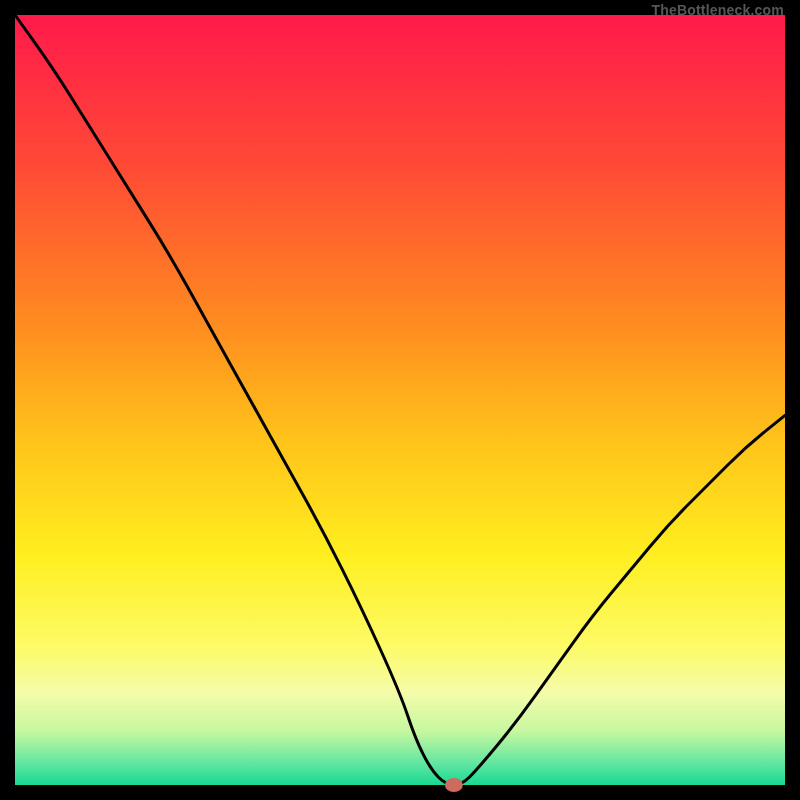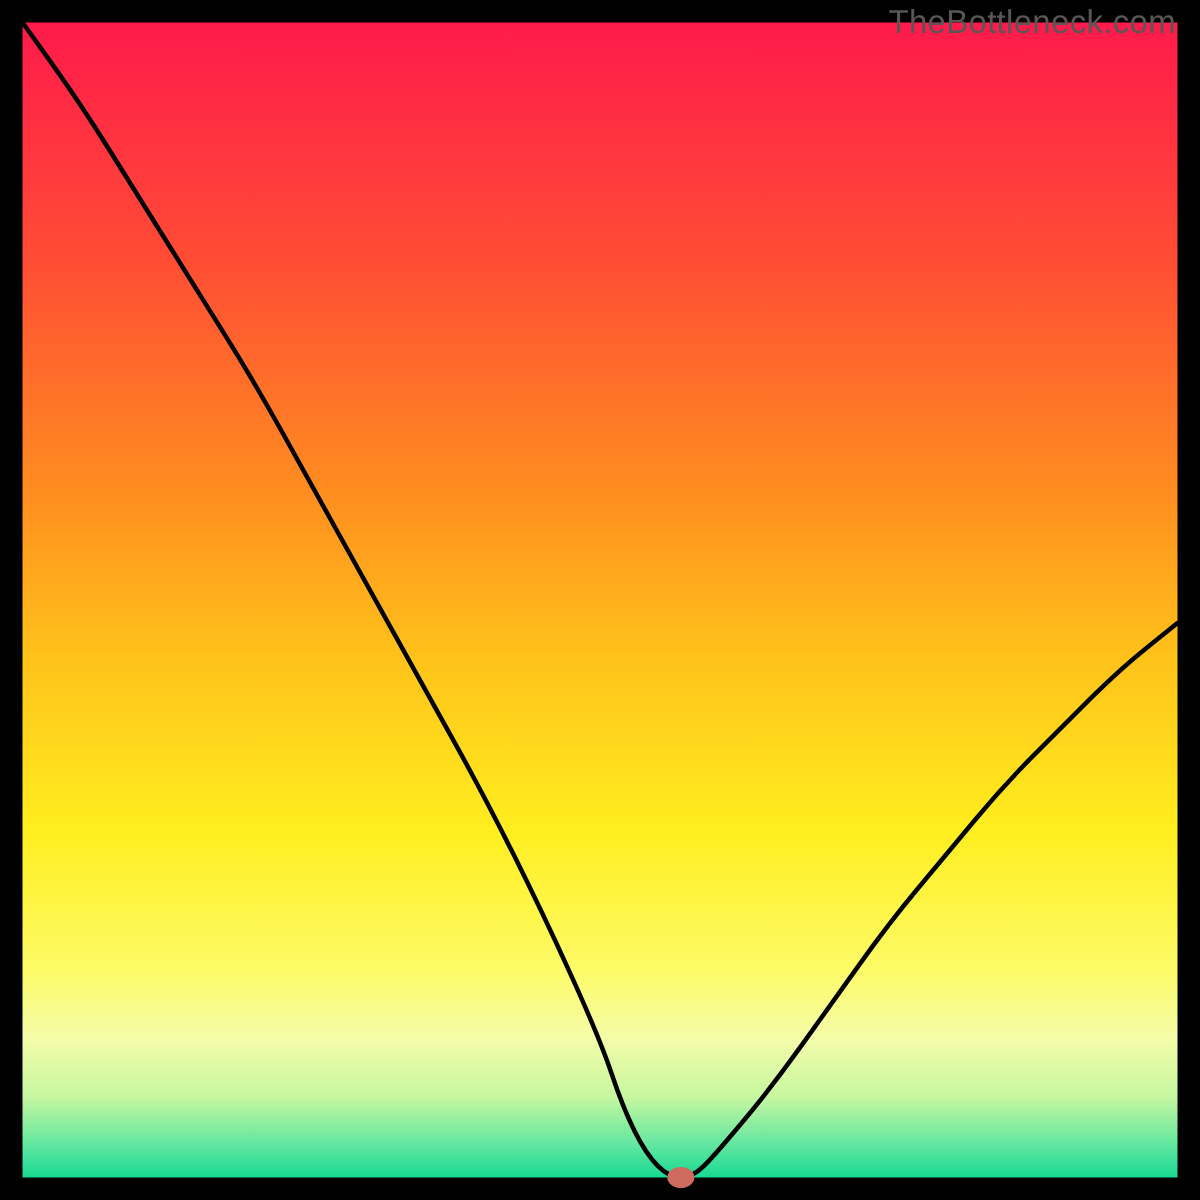--- a/index.html
+++ b/index.html
@@ -13,22 +13,22 @@
   }
   .chart-wrap {
     position: relative;
     width: 800px;
     height: 800px;
   }
   .watermark {
     position: absolute;
     top: 2px;
     right: 16px;
-    font-size: 22px;
-    font-weight: 400;
+    font-size: 14px;
+    font-weight: 700;
     color: #575757;
     letter-spacing: 0.2px;
     z-index: 10;
     margin-left: 48px;
   }
   svg { display: block; }
 </style>
 </head>
 <body>
 

